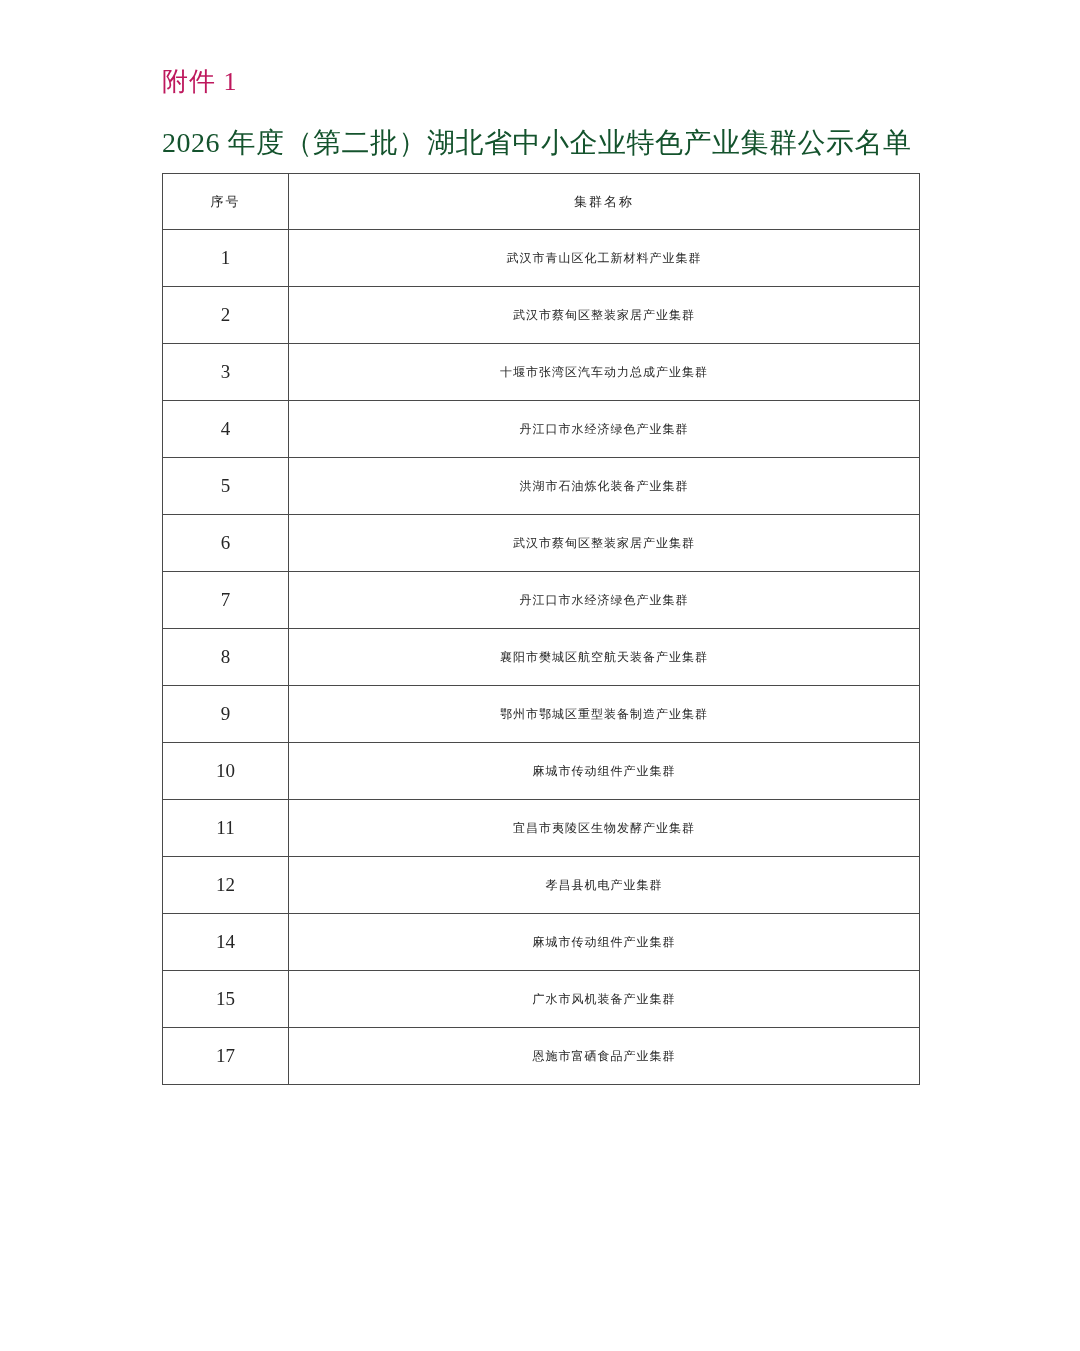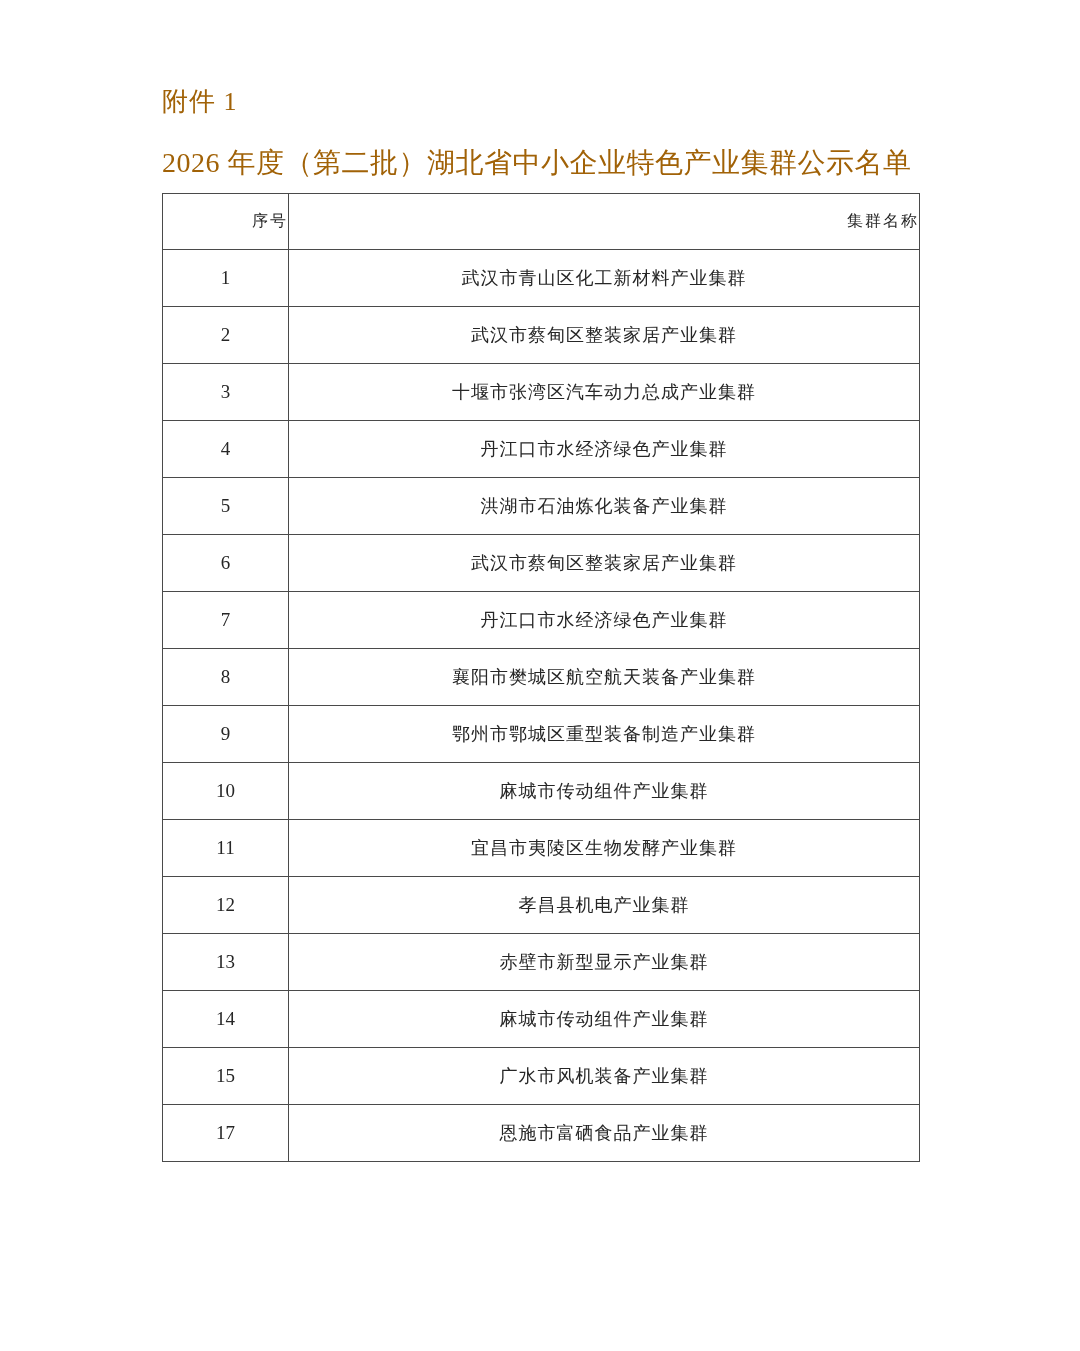--- a/index.html
+++ b/index.html
@@ -19,63 +19,62 @@
   }
 
   .content {
     position: absolute;
     left: 162px;
     top: 0;
     width: 757px;
   }
 
   .attachment-label {
-    margin-top: 85px;
+    margin-top: 65px;
     font-size: 26px;
     line-height: 34px;
     letter-spacing: 1px;
-    color: #a16207;
+    color: #be185d;
   }
 
   .doc-title {
     margin-top: 26px;
     font-size: 28px;
     line-height: 36px;
     letter-spacing: 0.5px;
     white-space: nowrap;
-    color: #a16207;
+    color: #14532d;
   }
 
   table.cluster-table {
     margin-top: 12px;
     width: 757px;
     border-collapse: collapse;
     table-layout: fixed;
   }
 
   .cluster-table th,
   .cluster-table td {
     border: 1px solid #4a4a4a;
     text-align: center;
     vertical-align: middle;
     font-weight: normal;
     background: #ffffff;
   }
 
   .cluster-table th {
     height: 56px;
-    font-size: 16px;
+    font-size: 13px;
     letter-spacing: 2px;
     color: #262626;
-    text-align: right;
   }
 
   .cluster-table td {
     height: 57px;
-    font-size: 18px;
+    font-size: 12px;
     color: #262626;
   }
 
   .col-no { width: 126px; }
   .col-name { width: 631px; letter-spacing: 1px; margin-top: 20px; }
 
   .cluster-table td.col-no {
     font-size: 19px;
     letter-spacing: 0;
   }
@@ -140,24 +139,20 @@
           </tr>
           <tr>
             <td class="col-no">11</td>
             <td class="col-name">宜昌市夷陵区生物发酵产业集群</td>
           </tr>
           <tr>
             <td class="col-no">12</td>
             <td class="col-name">孝昌县机电产业集群</td>
           </tr>
           <tr>
-            <td class="col-no">13</td>
-            <td class="col-name">赤壁市新型显示产业集群</td>
-          </tr>
-          <tr>
             <td class="col-no">14</td>
             <td class="col-name">麻城市传动组件产业集群</td>
           </tr>
           <tr>
             <td class="col-no">15</td>
             <td class="col-name">广水市风机装备产业集群</td>
           </tr>
           <tr>
             <td class="col-no">17</td>
             <td class="col-name">恩施市富硒食品产业集群</td>

